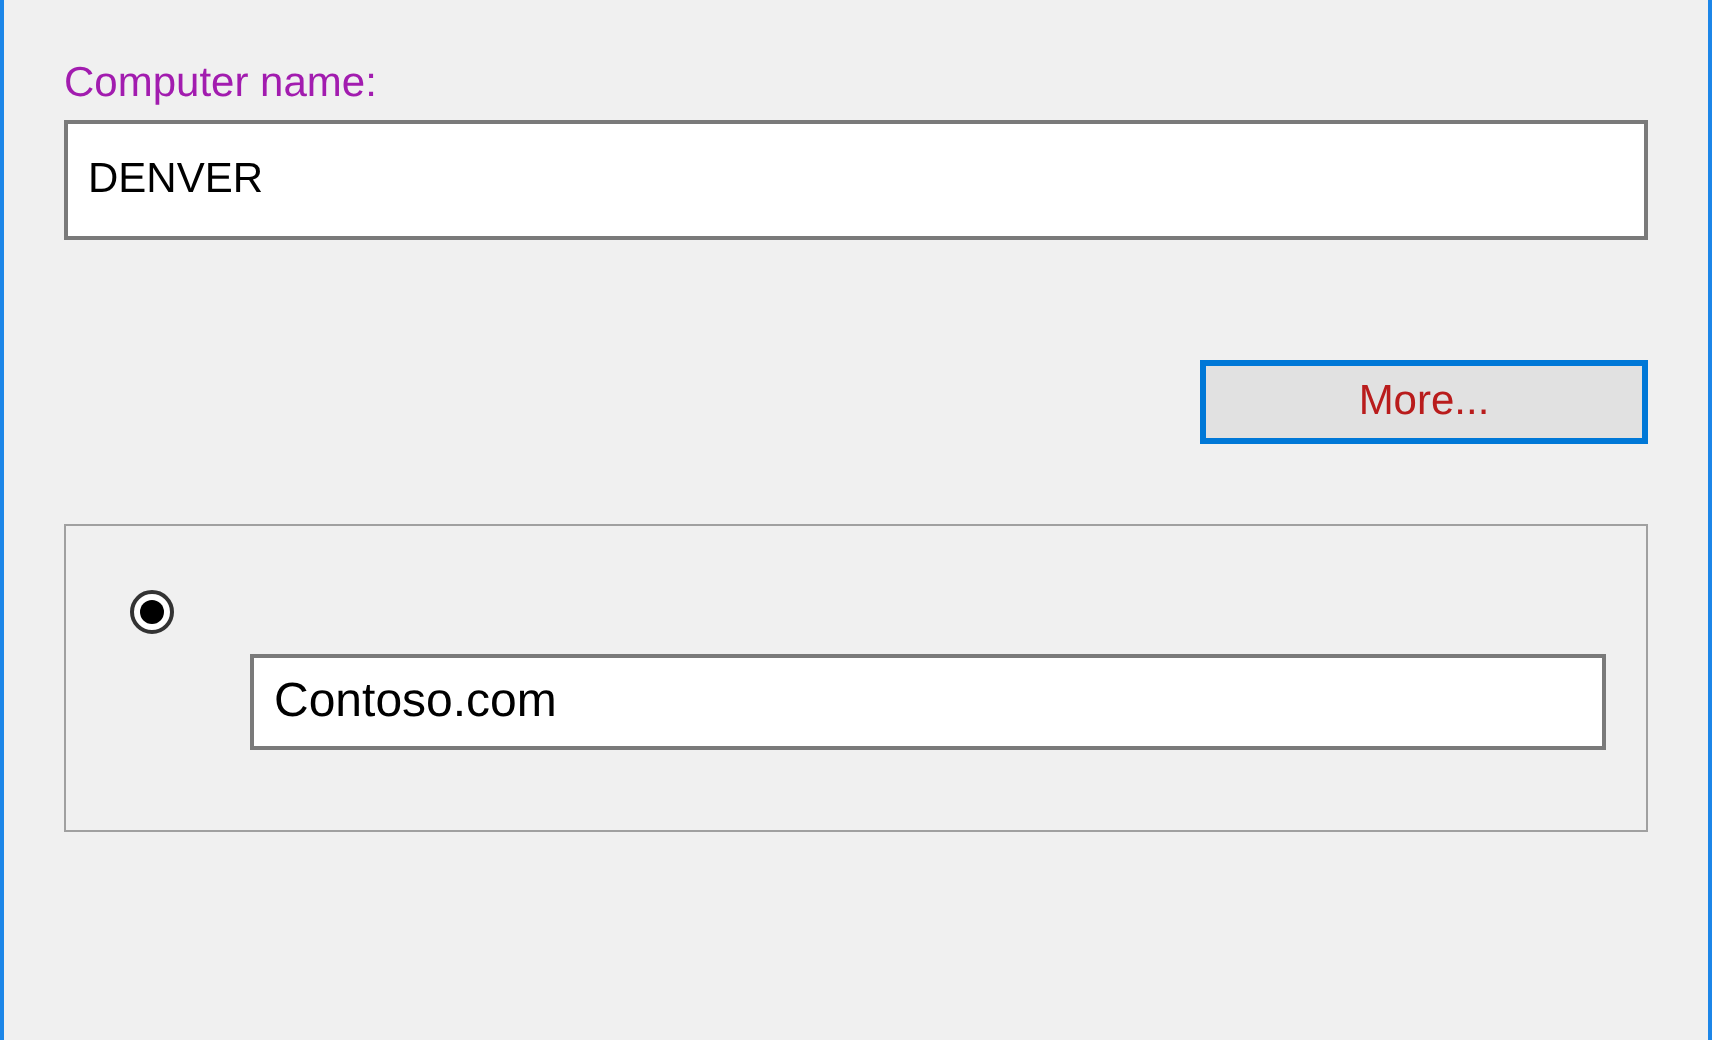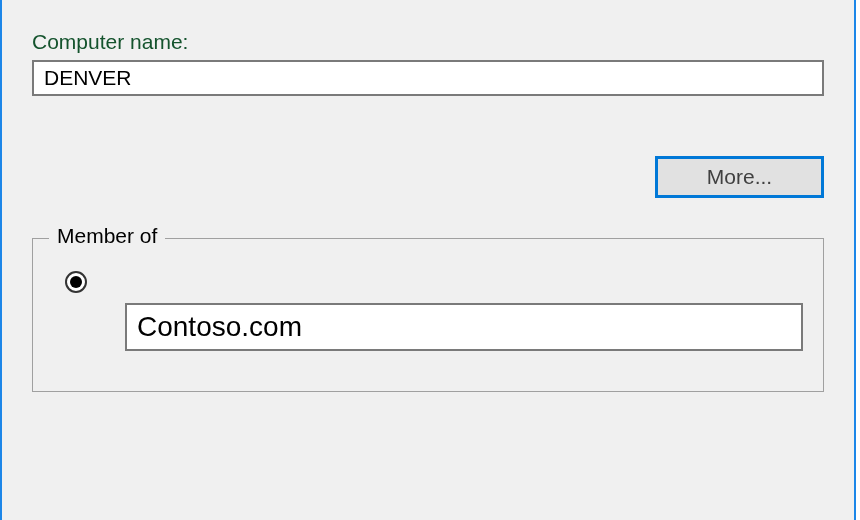--- a/index.html
+++ b/index.html
@@ -20,27 +20,27 @@
       top: 0;
       left: 0;
       width: 856px;
       height: 520px;
       border-left: 2px solid #1c86e8;
       border-right: 2px solid #1c86e8;
       background: #f0f0f0;
       padding: 30px 30px 0 30px;
     }
     .label {
-      color: #14532d;
+      color: #a21caf;
       margin-bottom: 6px;
       font-size: 21px;
     }
     .text-input {
       width: 100%;
-      height: 36px;
+      height: 60px;
       border: 2px solid #7a7a7a;
       background: #ffffff;
       font-family: inherit;
       font-size: 21px;
       padding: 6px 10px;
       color: #000;
       outline: none;
     }
     .full-name-block {
       margin-top: 20px;
@@ -49,27 +49,27 @@
       margin-top: 4px;
       color: #000;
       font-size: 21px;
     }
     .more-row {
       display: flex;
       justify-content: flex-end;
       margin-top: 60px;
     }
     .more-button {
-      width: 169px;
+      width: 224px;
       height: 42px;
       background: #e1e1e1;
       border: 3px solid #0078d7;
       font-family: inherit;
       font-size: 21px;
-      color: #404040;
+      color: #b91c1c;
       cursor: pointer;
       text-align: center;
     }
     .fieldset {
       position: relative;
       border: 1px solid #a0a0a0;
       margin-top: 40px;
       padding: 20px 20px 40px 20px;
     }
     .legend {
@@ -111,41 +111,40 @@
       cursor: pointer;
     }
     .domain-input {
       margin-top: 10px;
       margin-left: 72px;
       width: calc(100% - 72px);
       height: 48px;
       border: 2px solid #7a7a7a;
       background: #ffffff;
       font-family: inherit;
-      font-size: 28px;
+      font-size: 24px;
       padding: 3px 10px;
       color: #000;
       outline: none;
     }
   </style>
 </head>
 <body>
 
 <div class="dialog">
 
   <div class="label">Computer name:</div>
   <input type="text" class="text-input" value="DENVER" style="">
 
 
   <div class="more-row">
     <button class="more-button">More...</button>
   </div>
 
   <div class="fieldset">
-    <div class="legend">Member of</div>
 
     <div class="radio-row">
       <div class="radio-outer">
         <div class="radio-inner"></div>
       </div>
     </div>
 
     <input type="text" class="domain-input" value="Contoso.com" style="">
   </div>
 

